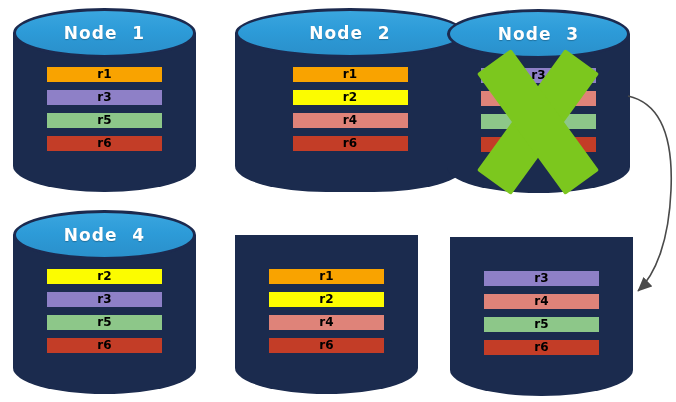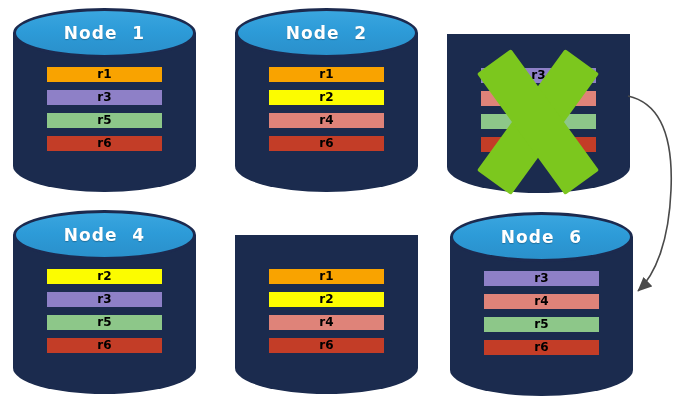--- a/index.html
+++ b/index.html
@@ -55,35 +55,38 @@
       <span class="node-title" style="color: rgb(255, 255, 255);">Node 1</span>
     </div>
     <div class="replicas">
           <div class="replica" style="background: rgb(249, 163, 0); color: rgb(0, 0, 0);">r1</div>
           <div class="replica" style="background: rgb(142, 128, 199); color: rgb(0, 0, 0);">r3</div>
           <div class="replica" style="background: rgb(141, 199, 137); color: rgb(0, 0, 0);">r5</div>
           <div class="replica" style="background: rgb(195, 61, 39); color: rgb(0, 0, 0);">r6</div>
         </div>
 
   </div>
-      <div class="cylinder" style="left: 235px; top: 8px;">
+      <div class="cylinder" style="left: 235px; top: 8px; padding-left: 47px;">
     <div class="cyl-body" style="background: rgb(27, 43, 78);"></div>
     <div class="cyl-top" style="border-color: rgb(28, 42, 79);">
       <span class="node-title" style="color: rgb(255, 255, 255);">Node 2</span>
     </div>
     <div class="replicas">
           <div class="replica" style="background: rgb(249, 163, 0); color: rgb(0, 0, 0);">r1</div>
           <div class="replica" style="background: rgb(252, 252, 0); color: rgb(0, 0, 0);">r2</div>
           <div class="replica" style="background: rgb(223, 131, 121); color: rgb(0, 0, 0);">r4</div>
           <div class="replica" style="background: rgb(195, 61, 39); color: rgb(0, 0, 0);">r6</div>
         </div>
 
   </div>
       <div class="cylinder" style="left: 447px; top: 9px;">
     <div class="cyl-body" style="background: rgb(27, 43, 78);"></div>
+    <div class="cyl-top" style="border-color: rgb(28, 42, 79);">
+      <span class="node-title" style="color: rgb(255, 255, 255);">Node 3</span>
+    </div>
     <div class="replicas">
           <div class="replica" style="background: rgb(142, 128, 199); color: rgb(0, 0, 0);">r3</div>
           <div class="replica" style="background: rgb(223, 131, 121); color: rgb(0, 0, 0);">r4</div>
           <div class="replica" style="background: rgb(141, 199, 137); color: rgb(0, 0, 0);">r5</div>
           <div class="replica" style="background: rgb(195, 61, 39); color: rgb(0, 0, 0);">r6</div>
         </div>
     <div class="fail-x">
       <div class="xbar xbar-a" style="background: rgb(124, 199, 30);"></div>
       <div class="xbar xbar-b" style="background: rgb(124, 199, 30);"></div>
     </div>
@@ -106,23 +109,20 @@
     <div class="replicas">
           <div class="replica" style="background: rgb(249, 163, 0); color: rgb(0, 0, 0);">r1</div>
           <div class="replica" style="background: rgb(252, 252, 0); color: rgb(0, 0, 0);">r2</div>
           <div class="replica" style="background: rgb(223, 131, 121); color: rgb(0, 0, 0);">r4</div>
           <div class="replica" style="background: rgb(195, 61, 39); color: rgb(0, 0, 0);">r6</div>
         </div>
 
   </div>
       <div class="cylinder" style="left: 450px; top: 212px;">
     <div class="cyl-body" style="background: rgb(27, 43, 78);"></div>
-    <div class="cyl-top" style="border-color: rgb(28, 42, 79);">
-      <span class="node-title" style="color: rgb(255, 255, 255);">Node 6</span>
-    </div>
     <div class="replicas">
           <div class="replica" style="background: rgb(142, 128, 199); color: rgb(0, 0, 0);">r3</div>
           <div class="replica" style="background: rgb(223, 131, 121); color: rgb(0, 0, 0);">r4</div>
           <div class="replica" style="background: rgb(141, 199, 137); color: rgb(0, 0, 0);">r5</div>
           <div class="replica" style="background: rgb(195, 61, 39); color: rgb(0, 0, 0);">r6</div>
         </div>
 
   </div>
     </div>
   <svg class="arrow-layer" width="676" height="402" viewBox="0 0 676 402" aria-hidden="true">

